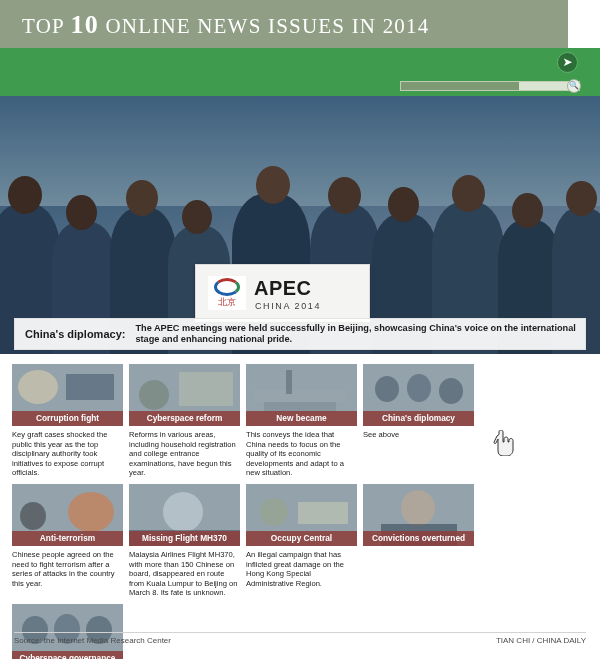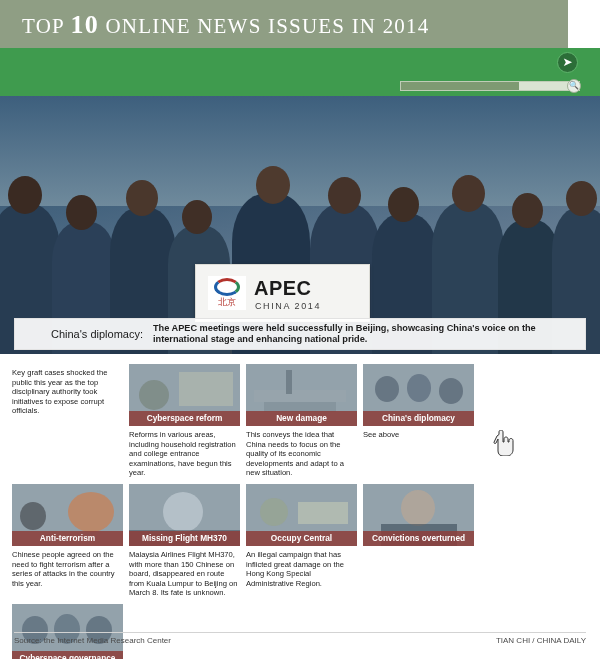--- a/index.html
+++ b/index.html
@@ -103,22 +103,22 @@
 
   
   .caption-bar {
     position: absolute; left: 14px; top: 318px; width: 572px; height: 32px;
     background: rgba(255,255,255,.92);
     border: 1px solid #e2e2e2;
     display: flex; align-items: center;
   }
   .caption-label {
     flex: 0 0 auto;
-    padding: 0 10px 0 4px;
-    font-size: 11px; font-weight: normal; color: #1a1a1a; margin-left: 32px;
+    padding: 0 10px 0 10px;
+    font-size: 11px; font-weight: bold; color: #1a1a1a;
   }
   .caption-text {
     flex: 1 1 auto; padding-right: 0;
     font-size: 9.2px; line-height: 11.5px; color: #1d1d1d; font-weight: bold;
   }
 
   
   .grid {
     position: absolute; left: 12px; top: 364px;
     width: 576px;
@@ -230,39 +230,44 @@
   </div>
 
   <div class="caption-bar">
     <div class="caption-label">China's diplomacy:</div>
     <div class="caption-text">The APEC meetings were held successfully in Beijing, showcasing China's voice  on the international stage and enhancing national pride.</div>
   </div>
 
   <div class="grid">
 
     <div class="card">
+      <div class="thumb t1">
+        <div class="blob" style="left:6px;top:6px;width:40px;height:34px;background:#e7d3ab"></div>
+        <div class="bar" style="left:54px;top:10px;width:48px;height:26px;background:#44566e"></div>
+        <div class="ribbon">Corruption fight</div>
+      </div>
       <div class="body">Key graft cases shocked the public this year as the top disciplinary authority took initiatives to expose corrupt officials.</div>
     </div>
 
     <div class="card">
       <div class="thumb t2">
         <div class="blob" style="left:10px;top:16px;width:30px;height:30px;background:#6e7a6a"></div>
         <div class="bar" style="left:50px;top:8px;width:54px;height:34px;background:#b9bfae"></div>
         <div class="ribbon">Cyberspace reform</div>
       </div>
       <div class="body">Reforms in various areas, including household registration and college entrance examinations, have begun this year.</div>
     </div>
 
 
     <div class="card">
       <div class="thumb t4">
         <div class="bar" style="left:8px;top:26px;width:92px;height:12px;background:#9aa6ad"></div>
         <div class="bar" style="left:18px;top:38px;width:72px;height:10px;background:#7b8a93"></div>
         <div class="bar" style="left:40px;top:6px;width:6px;height:24px;background:#55646f"></div>
-        <div class="ribbon">New damage</div>
+        <div class="ribbon">New became</div>
       </div>
       <div class="body">This conveys the idea that China needs to focus on the quality of its economic developments and adapt to a new situation.</div>
     </div>
 
     <div class="card">
       <div class="thumb t5">
         <div class="blob" style="left:12px;top:12px;width:24px;height:26px;background:#3c4a5c"></div>
         <div class="blob" style="left:44px;top:10px;width:24px;height:28px;background:#44536a"></div>
         <div class="blob" style="left:76px;top:14px;width:24px;height:26px;background:#3a4859"></div>
         <div class="ribbon">China's diplomacy</div>

